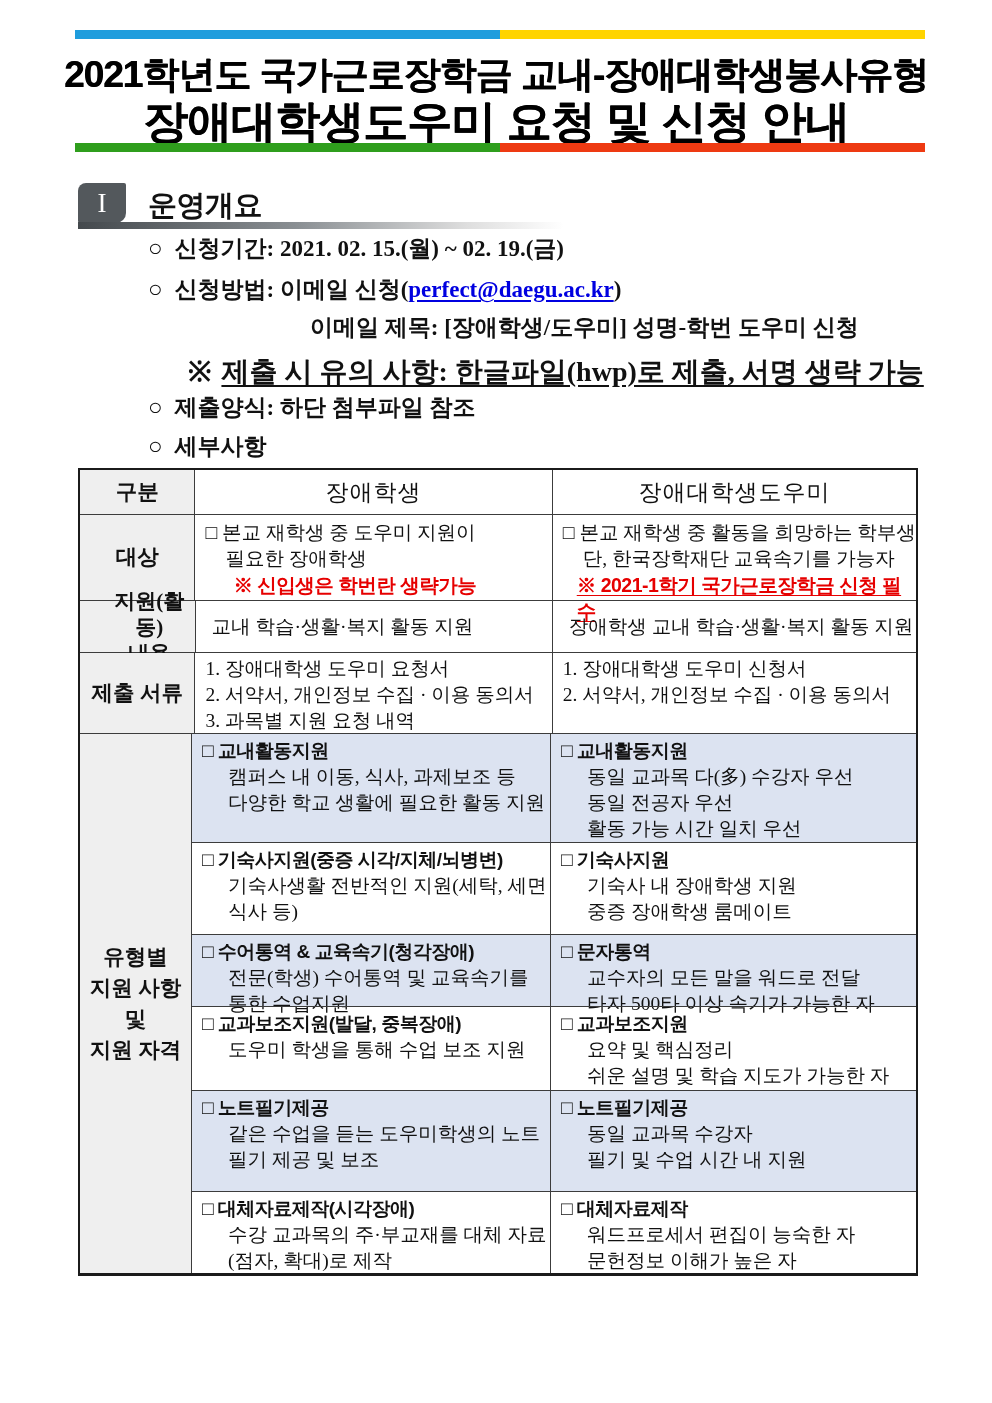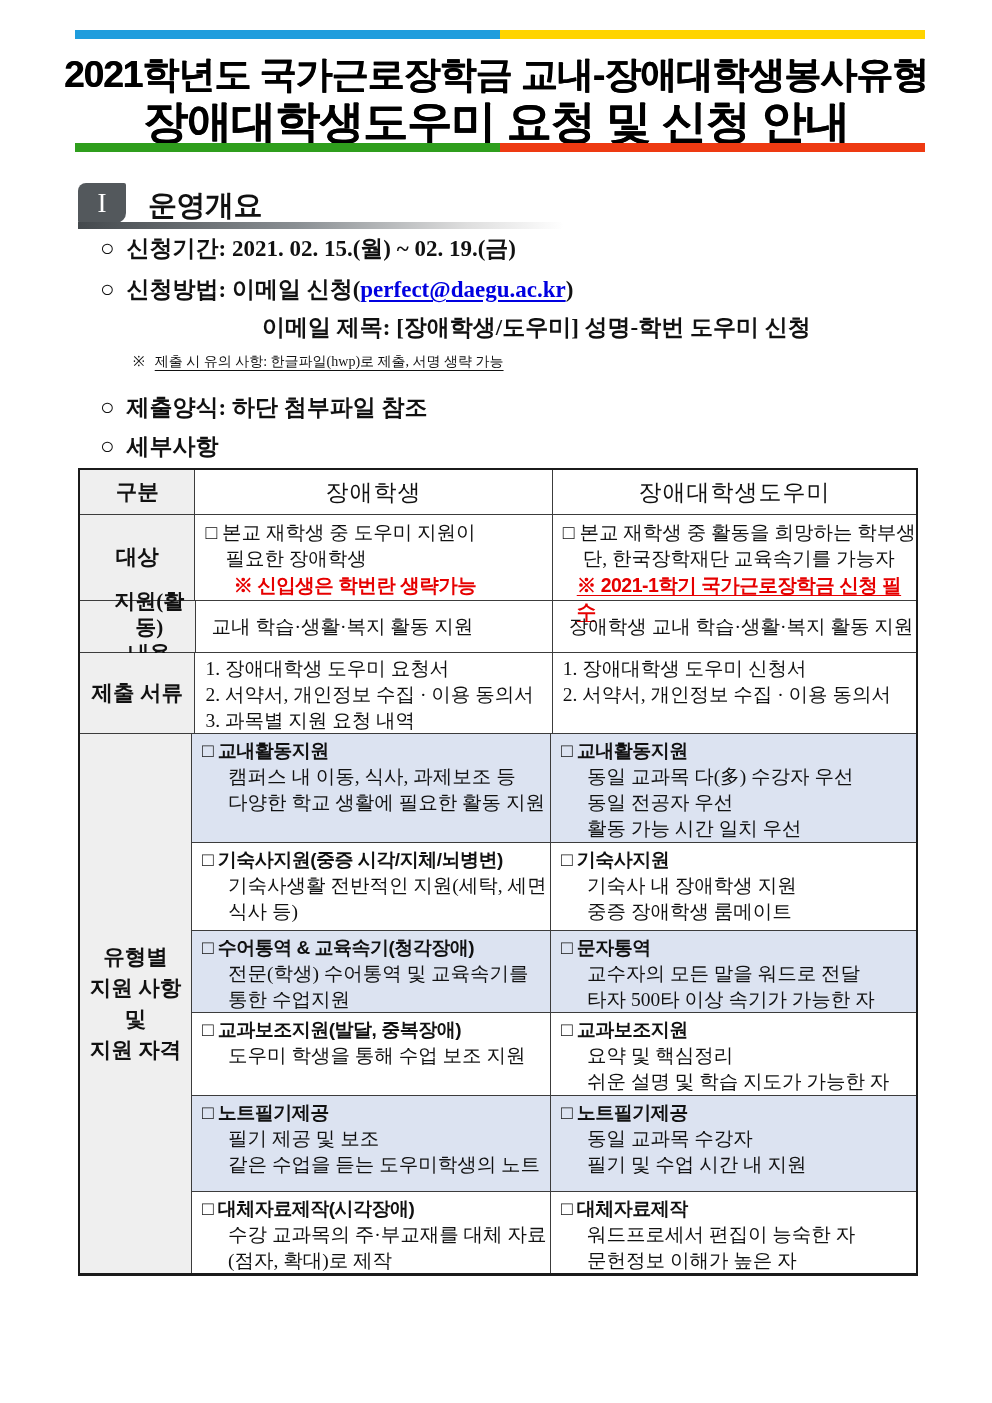--- a/index.html
+++ b/index.html
@@ -28,26 +28,26 @@
   .section-badge { position:absolute; top:183px; left:78px; width:48px; height:40px;
       background:#53585c; color:#fff; border-radius:8px 2px 10px 2px;
       font-family:"Liberation Serif", serif; font-size:27px; text-align:center; line-height:40px; }
   .section-title { position:absolute; top:186px; left:148px;
       font-family:"Liberation Sans", sans-serif; font-weight:800; font-size:29px; letter-spacing:-0.5px; }
   .section-underline { position:absolute; top:222px; left:78px; width:486px; height:7px;
       border-radius:0 4px 4px 0;
       background:linear-gradient(to right,#44494d 0%,#8a8f93 45%,#dedede 80%,#ffffff 100%); }
 
   
-  .b-line { position:absolute; font-size:23px; font-weight:600; white-space:nowrap; }
+  .b-line { position:absolute; font-size:23px; font-weight:600; white-space:nowrap;margin-left:48px; }
   .b-line .circ { font-size:24px; margin-right:12px; font-weight:400; }
   .pos-period  { top:233px; left:100px; }
   .pos-method  { top:274px; left:100px; }
   .pos-subject { top:312px; left:262px; }
-  .pos-note    { top:351px; left:133px; font-size:14px; font-weight:400; }
+  .pos-note    { top:351px; left:140px; font-size:28px; font-weight:700; }
   .pos-form    { top:392px; left:100px; }
   .pos-detail  { top:431px; left:100px;text-align:center; }
   .email-link { color:#0000e0; text-decoration:underline; text-underline-offset:3px; }
   .u-note { text-decoration:underline; text-underline-offset:4px; margin-left:10px; }
 
   
   .ntable { position:absolute; top:468px; left:78px; width:840px;
       border:2px solid #1b1b1b; border-bottom-width:3px; font-size:19.5px; }
   .trow { display:flex; width:100%; border-top:1px solid #3c3c3c; }
   .trow:first-child { border-top:none; }
@@ -78,21 +78,21 @@
   .row-types { height:540px; }
   .row-types .c1 { line-height:31px; }
   .blocks { width:725px; display:flex; flex-direction:column;justify-content:space-between; }
   .block { display:flex; width:100%; border-top:1px solid #3c3c3c; }
   .block:first-child { border-top:none; }
   .block.shaded { background:#dce3f1; }
   .bl { width:359px; border-left:1px solid #3c3c3c; padding:4px 0 0 10px; line-height:26px; }
   .br { width:366px; border-left:1px solid #3c3c3c; padding:4px 0 0 10px; line-height:26px; }
   .blk-title { font-family:"Liberation Sans", sans-serif; font-weight:700; letter-spacing:-0.5px; font-size:19px; }
   .blk-line { padding-left:26px; }
-  .h-b0 { height:108px; } .h-b1 { height:94px; } .h-b2 { height:82px; }
+  .h-b0 { height:108px; } .h-b1 { height:94px; } .h-b2 { height:72px; }
   .h-b3 { height:86px; } .h-b4 { height:103px; } .h-b5 { height:82px; }
 </style>
 </head>
 <body>
 
 <div class="page">
 
   <div class="hbar bar-top">
     <div class="half h1"></div>
     <div class="half h2"></div>
@@ -234,22 +234,22 @@
           <div class="br">
             <div class="blk-title">□ 교과보조지원</div>
             <div class="blk-line">요약 및 핵심정리</div>
             <div class="blk-line">쉬운 설명 및 학습 지도가 가능한 자</div>
           </div>
         </div>
 
         <div class="block shaded h-b4">
           <div class="bl">
             <div class="blk-title">□ 노트필기제공</div>
+            <div class="blk-line">같은 수업을 듣는 도우미학생의 노트</div>
             <div class="blk-line">필기 제공 및 보조</div>
-            <div class="blk-line">같은 수업을 듣는 도우미학생의 노트</div>
           </div>
           <div class="br">
             <div class="blk-title">□ 노트필기제공</div>
             <div class="blk-line">동일 교과목 수강자</div>
             <div class="blk-line">필기 및 수업 시간 내 지원</div>
           </div>
         </div>
 
         <div class="block h-b5">
           <div class="bl">

